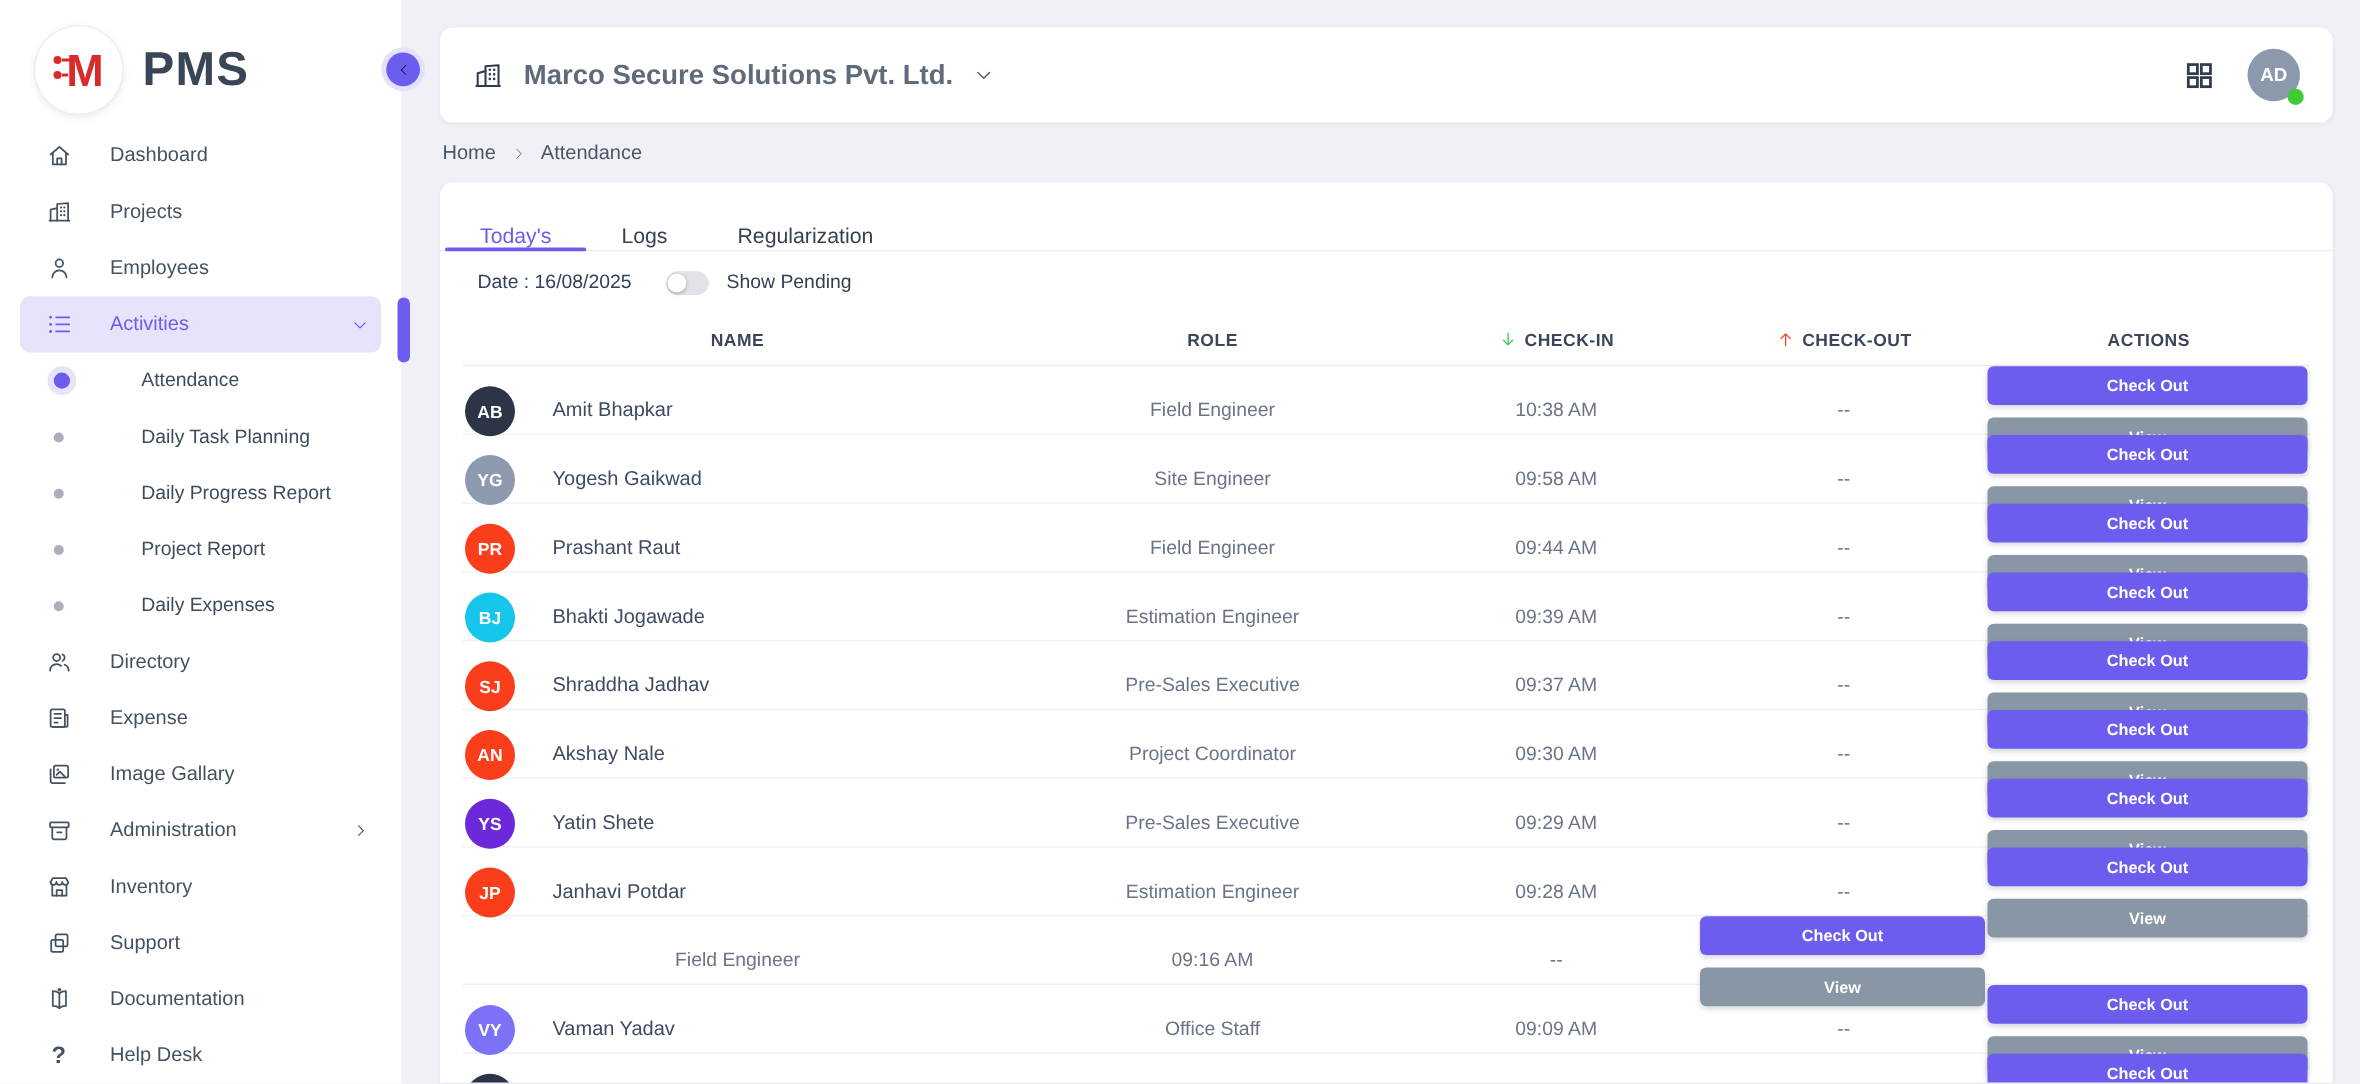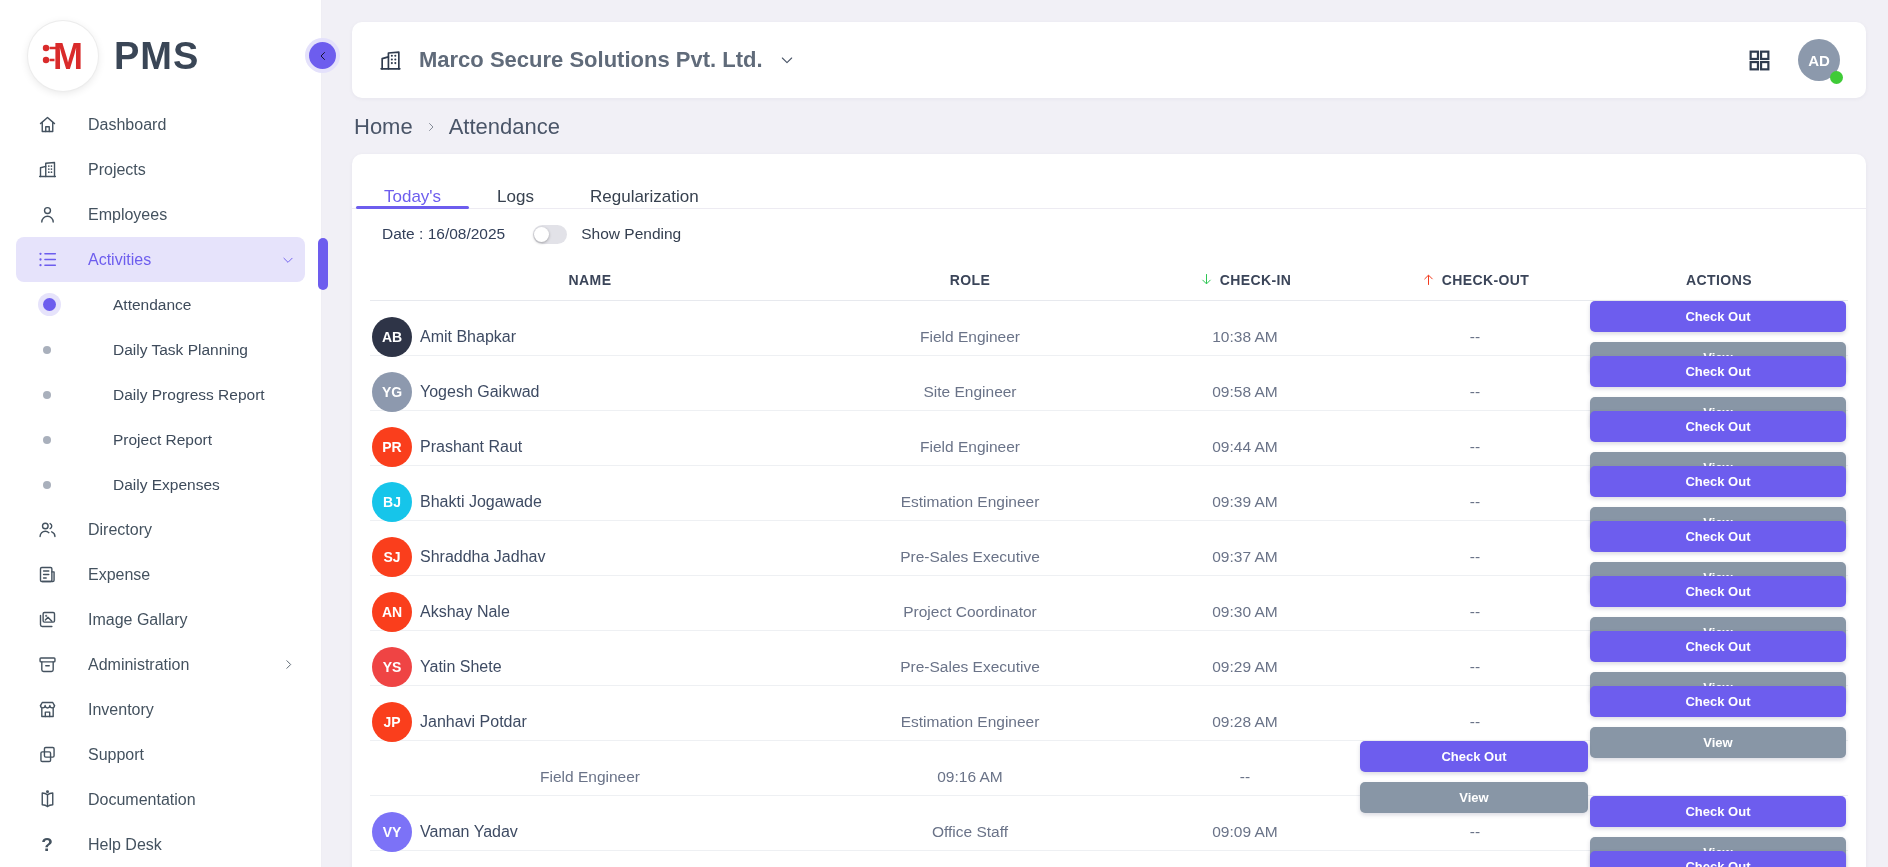--- a/index.html
+++ b/index.html
@@ -41,21 +41,21 @@
   .company-title { font-size:22px; font-weight:600; color:#606B7A; }
   .header-right { margin-left:auto; display:flex; align-items:center; }
   .grid-btn { cursor:pointer; display:flex; }
   .avatar { width:42px; height:42px; border-radius:50%; background:#8C99AC; color:#fff;
     font-weight:bold; font-size:15px; display:flex; align-items:center; justify-content:center;
     position:relative; margin-left:26px; cursor:pointer; }
   .status-dot { position:absolute; right:-3px; bottom:-3px; width:13px; height:13px;
     border-radius:50%; background:#3FCB37; }
 
   .breadcrumb { display:flex; align-items:center; gap:12px; margin:16px 0 0 2px;
-    font-size:22px; color:#4A5568; }
+    font-size:16px; color:#4A5568; }
 
   .table-card { margin-top:14px; background:#fff; border-radius:10px 10px 0 0;
     height:720px; box-shadow:0 1px 4px rgba(30,30,80,.05); overflow:hidden; }
   .tabs { display:flex; border-bottom:1px solid #EDEBF2; padding:0 4px; }
   .tab { padding:16px 28px; height:54px; line-height:54px; font-size:17px; color:#37414F;
     position:relative; cursor:pointer; }
   .tab.active { color:#6D5DEE; }
   .tab.active::after { content:""; position:absolute; left:0; right:0; bottom:-1px;
     height:3px; background:#6D5DEE; border-radius:2px; }
 
@@ -67,21 +67,21 @@
     border-radius:50%; background:#fff; box-shadow:0 1px 3px rgba(0,0,0,.3); }
   .toggle-label { margin-left:14px; font-size:15.5px; color:#333E4F; }
 
   .table { padding:0 18px; }
   .thead, .trow { display:grid; grid-template-columns:440px 320px 230px 230px 1fr;
     align-items:center; }
   .thead { height:42px; border-bottom:1px solid #E7E9EE; color:#3B4559; font-size:14px;
     font-weight:bold; letter-spacing:.4px; }
   .th { display:flex; align-items:center; justify-content:center; gap:6px; }
   .trow { height:55px; border-bottom:1px solid #EEF0F3; }
-  .name-cell { display:flex; align-items:center; gap:8px; padding-left:2px;
+  .name-cell { display:flex; align-items:center; gap:30px; padding-left:2px;
     color:#3E4B63; font-size:16px; }
   .avatar-sm { width:40px; height:40px; border-radius:50%; color:#fff; font-size:14px;
     font-weight:bold; display:flex; align-items:center; justify-content:center; flex:none; }
   .role-cell, .time-cell, .out-cell { text-align:center; color:#6A7388; font-size:15.5px; }
   .action-cell { display:flex; justify-content:flex-end; gap:10px; padding-right:2px;flex-direction:column; }
   .btn { border:none; border-radius:5px; color:#fff; font-size:13px; font-weight:bold;
     font-family:"Liberation Sans", sans-serif; cursor:pointer;
     box-shadow:0 2px 4px rgba(50,50,90,.18); }
   .btn-checkout { background:#6D5DEE; padding:8px 15px; }
   .btn-view { background:#8896A6; padding:8px 13px; }
@@ -418,21 +418,21 @@
     <div class="time-cell">09:30 AM</div>
     <div class="out-cell">--</div>
     <div class="action-cell">
       <button class="btn btn-checkout">Check Out</button>
       <button class="btn btn-view">View</button>
     </div>
   </div>
 
   <div class="trow">
     <div class="name-cell">
-      <span class="avatar-sm" style="background: #ef4444;">YS</span>
+      <span class="avatar-sm" style="background: #6d28d9;">YS</span>
       <span class="emp-name">Yatin Shete</span>
     </div>
     <div class="role-cell">Pre-Sales Executive</div>
     <div class="time-cell">09:29 AM</div>
     <div class="out-cell">--</div>
     <div class="action-cell">
       <button class="btn btn-checkout">Check Out</button>
       <button class="btn btn-view">View</button>
     </div>
   </div>

